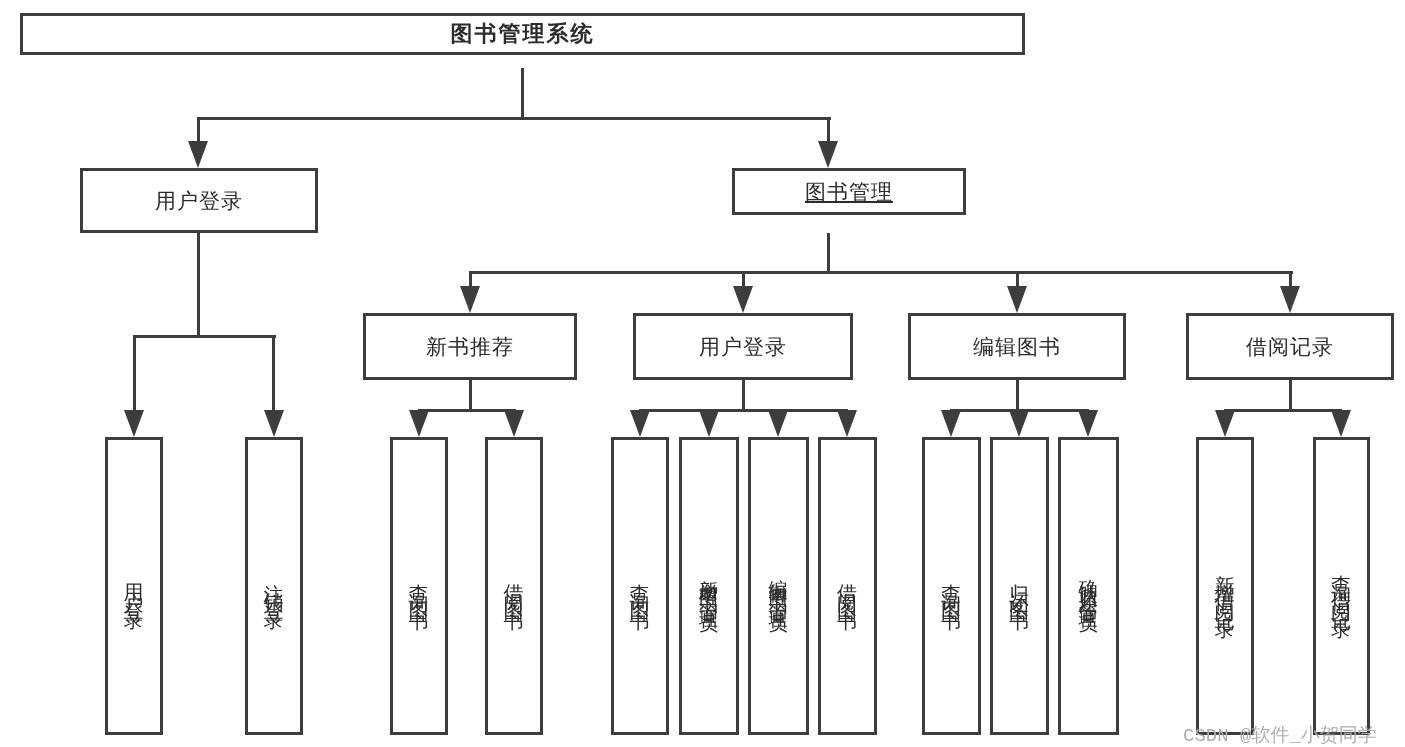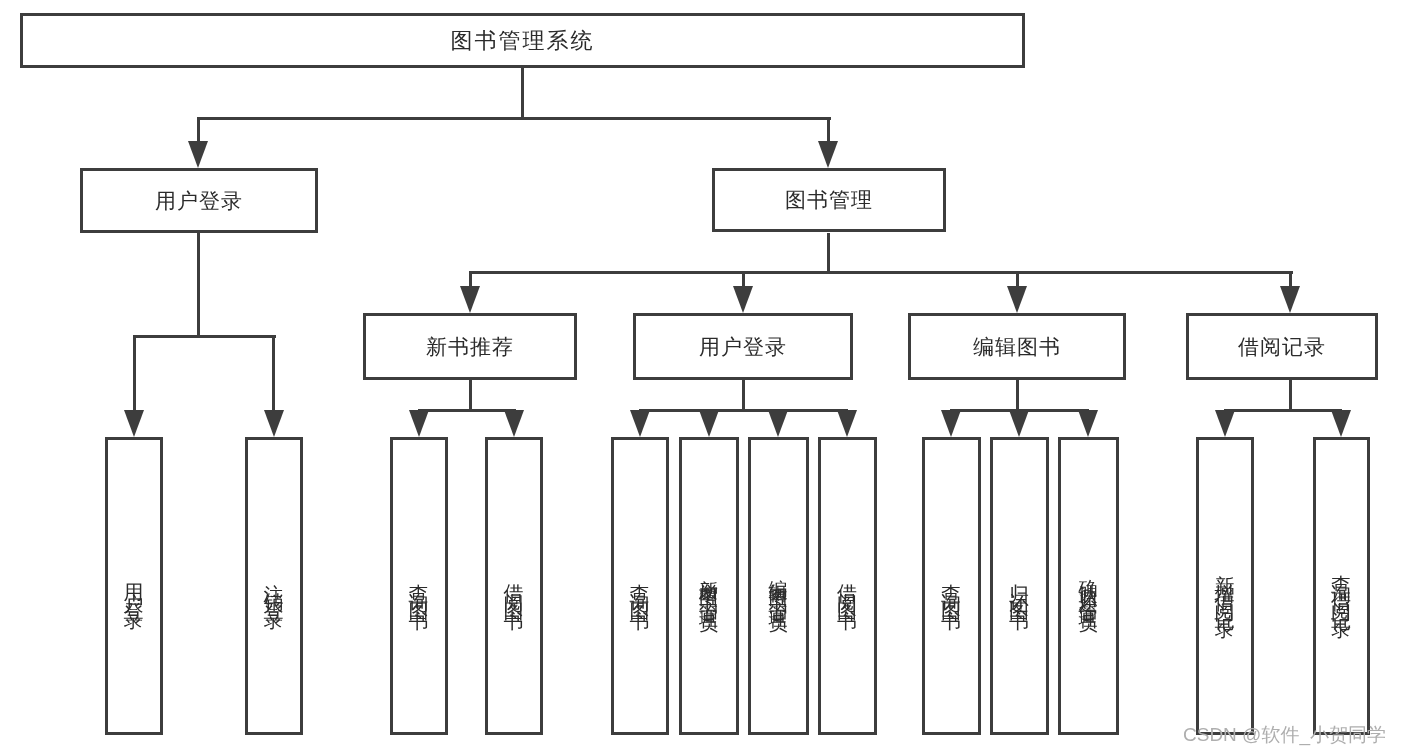--- a/index.html
+++ b/index.html
@@ -49,20 +49,21 @@
     z-index: 1;
   }
   .watermark {
     position: absolute;
     left: 1183px;
     top: 722px;
     font-size: 19px;
     color: var(--wm);
     z-index: 5;
     white-space: nowrap;
+    font-family: Liberation Mono, monospace;
   }
 </style>
 </head>
 <body>
 
 <div class="canvas">
 
   <div class="line" style="left:521px; top:68px; width:3px; height:52px;"></div>
 
   <div class="line" style="left:197px; top:117px; width:634px; height:3px;"></div>
@@ -103,41 +104,41 @@
   <div class="arrow" style="left:630px; top:410px;"></div>
   <div class="arrow" style="left:699px; top:410px;"></div>
   <div class="arrow" style="left:768px; top:410px;"></div>
   <div class="arrow" style="left:837px; top:410px;"></div>
   <div class="arrow" style="left:941px; top:410px;"></div>
   <div class="arrow" style="left:1009px; top:410px;"></div>
   <div class="arrow" style="left:1078px; top:410px;"></div>
   <div class="arrow" style="left:1215px; top:410px;"></div>
   <div class="arrow" style="left:1331px; top:410px;"></div>
 
-  <div class="box" style="left:20px; top:13px; width:1005px; height:55px;">
+  <div class="box" style="left:20px; top:13px; width:1005px; height:42px;font-weight:bold;">
     <span class="hlabel root-label">图书管理系统</span>
   </div>
 
   <div class="box" style="left:80px; top:168px; width:238px; height:65px;">
     <span class="hlabel">用户登录</span>
   </div>
-  <div class="box" style="left:712px; top:168px; width:234px; height:64px;">
+  <div class="box" style="left:732px; top:168px; width:234px; height:47px;text-decoration:underline;">
     <span class="hlabel">图书管理</span>
   </div>
 
   <div class="box" style="left:363px; top:313px; width:214px; height:67px;">
     <span class="hlabel">新书推荐</span>
   </div>
   <div class="box" style="left:633px; top:313px; width:220px; height:67px;">
     <span class="hlabel">用户登录</span>
   </div>
   <div class="box" style="left:908px; top:313px; width:218px; height:67px;">
     <span class="hlabel">编辑图书</span>
   </div>
-  <div class="box" style="left:1186px; top:313px; width:192px; height:67px;">
+  <div class="box" style="left:1186px; top:313px; width:208px; height:67px;">
     <span class="hlabel">借阅记录</span>
   </div>
 
   <div class="box" style="left:105px; top:437px; width:58px; height:298px;">
     <span class="vlabel">用户登录</span>
   </div>
   <div class="box" style="left:245px; top:437px; width:58px; height:298px;">
     <span class="vlabel">注销登录</span>
   </div>
 

